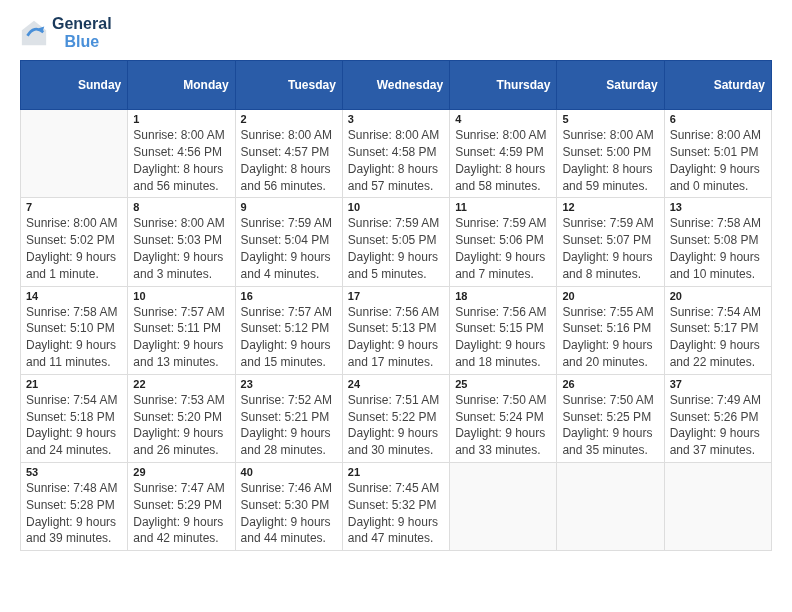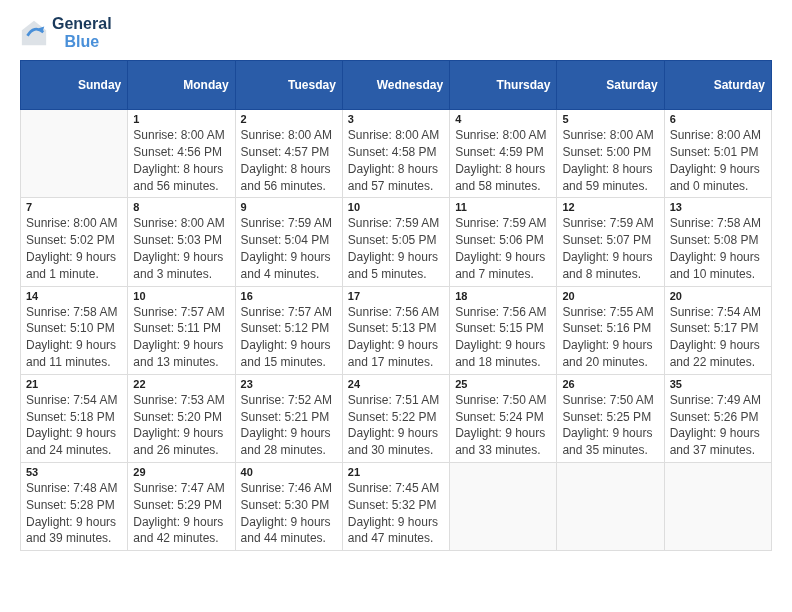--- a/index.html
+++ b/index.html
@@ -229,21 +229,21 @@
           </td>
           <td>
             <span class="day-number">25</span>
             <div class="day-info">Sunrise: 7:50 AM<br>Sunset: 5:24 PM<br>Daylight: 9 hours<br>and 33 minutes.</div>
           </td>
           <td>
             <span class="day-number">26</span>
             <div class="day-info">Sunrise: 7:50 AM<br>Sunset: 5:25 PM<br>Daylight: 9 hours<br>and 35 minutes.</div>
           </td>
           <td>
-            <span class="day-number">35</span>
+            <span class="day-number">37</span>
             <div class="day-info">Sunrise: 7:49 AM<br>Sunset: 5:26 PM<br>Daylight: 9 hours<br>and 37 minutes.</div>
           </td>
         </tr>
         <tr class="week-row">
           <td>
             <span class="day-number">53</span>
             <div class="day-info">Sunrise: 7:48 AM<br>Sunset: 5:28 PM<br>Daylight: 9 hours<br>and 39 minutes.</div>
           </td>
           <td>
             <span class="day-number">29</span>

